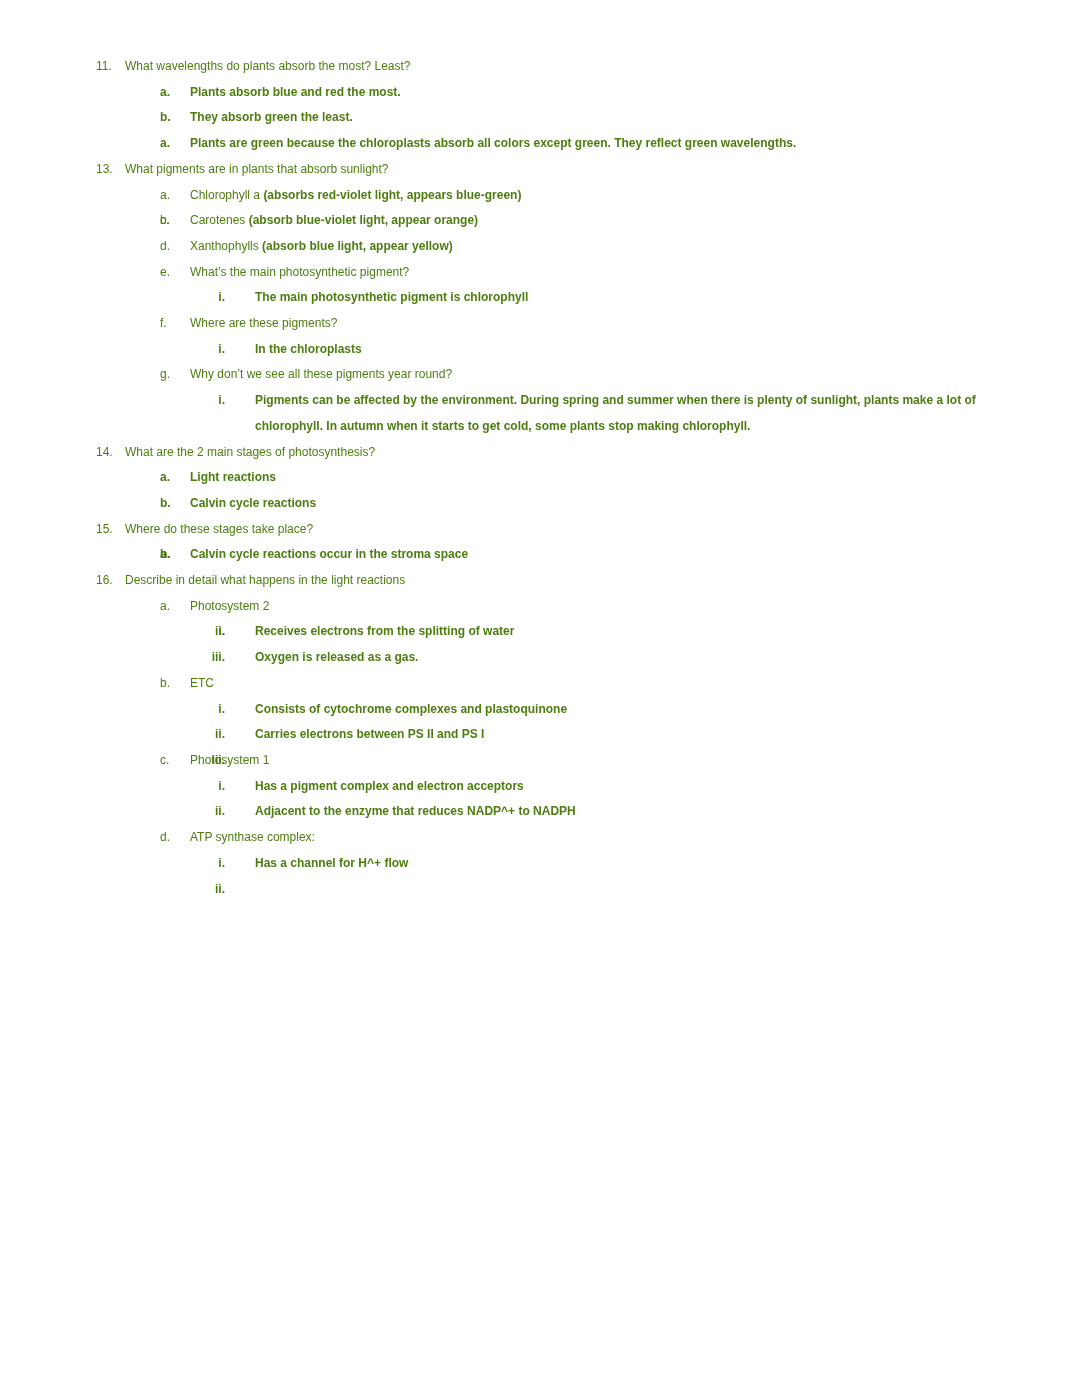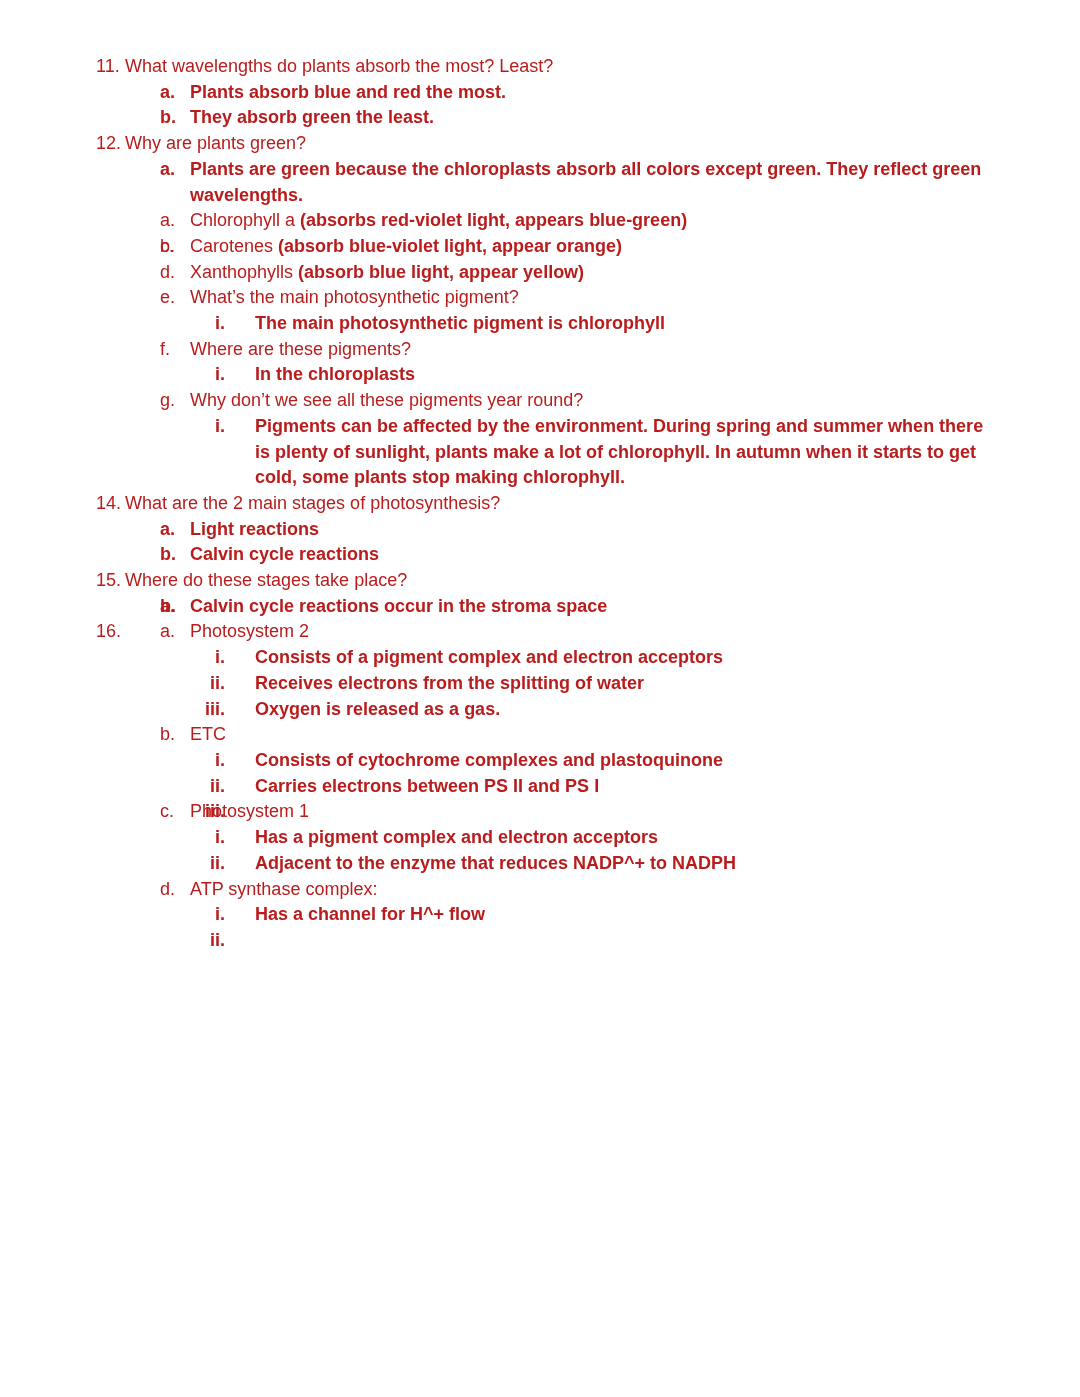--- a/index.html
+++ b/index.html
@@ -6,23 +6,23 @@
   .page {
     position: relative;
     width: 1080px;
     height: 1397px;
     background: #ffffff;
     overflow: hidden;
   }
   .content {
     padding: 54px 79px 0 96px;
     font-family: "Liberation Sans", sans-serif;
-    font-size: 18px;
+    font-size: 12px;
     line-height: 25.7px;
-    color: #b91c1c;
+    color: #4d7c0f;
     -webkit-font-smoothing: antialiased;
   }
   .li { position: relative; }
   .li .marker { position: absolute; top: 0; white-space: nowrap; }
   .lvl0 { padding-left: 29px; }
   .lvl0 > .marker { left: 0; width: 27px; text-align: left; }
   .lvl1 { padding-left: 94px; }
   .lvl1 > .marker { left: 64px; width: 28px; text-align: left; }
   .lvl2 { padding-left: 159px; }
   .lvl2 > .marker { left: 105px; width: 24px; text-align: right; }
@@ -30,41 +30,41 @@
   .txt { display: inline; margin-top: 23px; }
 </style>
 </head>
 <body>
 
 <div class="page">
   <div class="content" id="list-root">
       <div class="li lvl0"><span class="marker">11.</span><span class="txt"><span>What wavelengths do plants absorb the most? Least?</span></span></div>
       <div class="li lvl1"><span class="marker b">a.</span><span class="txt"><span class="b">Plants absorb blue and red the most.</span></span></div>
       <div class="li lvl1"><span class="marker b">b.</span><span class="txt"><span class="b">They absorb green the least.</span></span></div>
-      <div class="li lvl0"><span class="marker">12.</span><span class="txt"><span>Why are plants green?</span></span></div>
       <div class="li lvl1"><span class="marker b">a.</span><span class="txt"><span class="b">Plants are green because the chloroplasts absorb all colors except green. They reflect green wavelengths.</span></span></div>
+      <div class="li lvl0"><span class="marker">13.</span><span class="txt"><span>What pigments are in plants that absorb sunlight?</span></span></div>
       <div class="li lvl1"><span class="marker">a.</span><span class="txt"><span>Chlorophyll a </span><span class="b">(absorbs red-violet light, appears blue-green)</span></span></div>
       <div class="li lvl1"><span class="marker">b.</span></div>
       <div class="li lvl1"><span class="marker">c.</span><span class="txt"><span>Carotenes </span><span class="b">(absorb blue-violet light, appear orange)</span></span></div>
       <div class="li lvl1"><span class="marker">d.</span><span class="txt"><span>Xanthophylls </span><span class="b">(absorb blue light, appear yellow)</span></span></div>
       <div class="li lvl1"><span class="marker">e.</span><span class="txt"><span>What’s the main photosynthetic pigment?</span></span></div>
       <div class="li lvl2"><span class="marker b">i.</span><span class="txt"><span class="b">The main photosynthetic pigment is chlorophyll</span></span></div>
       <div class="li lvl1"><span class="marker">f.</span><span class="txt"><span>Where are these pigments?</span></span></div>
       <div class="li lvl2"><span class="marker b">i.</span><span class="txt"><span class="b">In the chloroplasts</span></span></div>
       <div class="li lvl1"><span class="marker">g.</span><span class="txt"><span>Why don’t we see all these pigments year round?</span></span></div>
       <div class="li lvl2"><span class="marker b">i.</span><span class="txt"><span class="b">Pigments can be affected by the environment. During spring and summer when there is plenty of sunlight, plants make a lot of chlorophyll. In autumn when it starts to get cold, some plants stop making chlorophyll.</span></span></div>
       <div class="li lvl0"><span class="marker">14.</span><span class="txt"><span>What are the 2 main stages of photosynthesis?</span></span></div>
       <div class="li lvl1"><span class="marker b">a.</span><span class="txt"><span class="b">Light reactions</span></span></div>
       <div class="li lvl1"><span class="marker b">b.</span><span class="txt"><span class="b">Calvin cycle reactions</span></span></div>
       <div class="li lvl0"><span class="marker">15.</span><span class="txt"><span>Where do these stages take place?</span></span></div>
       <div class="li lvl1"><span class="marker b">a.</span></div>
       <div class="li lvl1"><span class="marker b">b.</span><span class="txt"><span class="b">Calvin cycle reactions occur in the stroma space</span></span></div>
-      <div class="li lvl0"><span class="marker">16.</span></div>
+      <div class="li lvl0"><span class="marker">16.</span><span class="txt"><span>Describe in detail what happens in the light reactions</span></span></div>
       <div class="li lvl1"><span class="marker">a.</span><span class="txt"><span>Photosystem 2</span></span></div>
-      <div class="li lvl2"><span class="marker b">i.</span><span class="txt"><span class="b">Consists of a pigment complex and electron acceptors</span></span></div>
+      <div class="li lvl2"><span class="marker b">i.</span></div>
       <div class="li lvl2"><span class="marker b">ii.</span><span class="txt"><span class="b">Receives electrons from the splitting of water</span></span></div>
       <div class="li lvl2"><span class="marker b">iii.</span><span class="txt"><span class="b">Oxygen is released as a gas.</span></span></div>
       <div class="li lvl1"><span class="marker">b.</span><span class="txt"><span>ETC</span></span></div>
       <div class="li lvl2"><span class="marker b">i.</span><span class="txt"><span class="b">Consists of cytochrome complexes and plastoquinone</span></span></div>
       <div class="li lvl2"><span class="marker b">ii.</span><span class="txt"><span class="b">Carries electrons between PS II and PS I</span></span></div>
       <div class="li lvl2"><span class="marker b">iii.</span></div>
       <div class="li lvl1"><span class="marker">c.</span><span class="txt"><span>Photosystem 1</span></span></div>
       <div class="li lvl2"><span class="marker b">i.</span><span class="txt"><span class="b">Has a pigment complex and electron acceptors</span></span></div>
       <div class="li lvl2"><span class="marker b">ii.</span><span class="txt"><span class="b">Adjacent to the enzyme that reduces NADP^+ to NADPH</span></span></div>
       <div class="li lvl1"><span class="marker">d.</span><span class="txt"><span>ATP synthase complex:</span></span></div>

